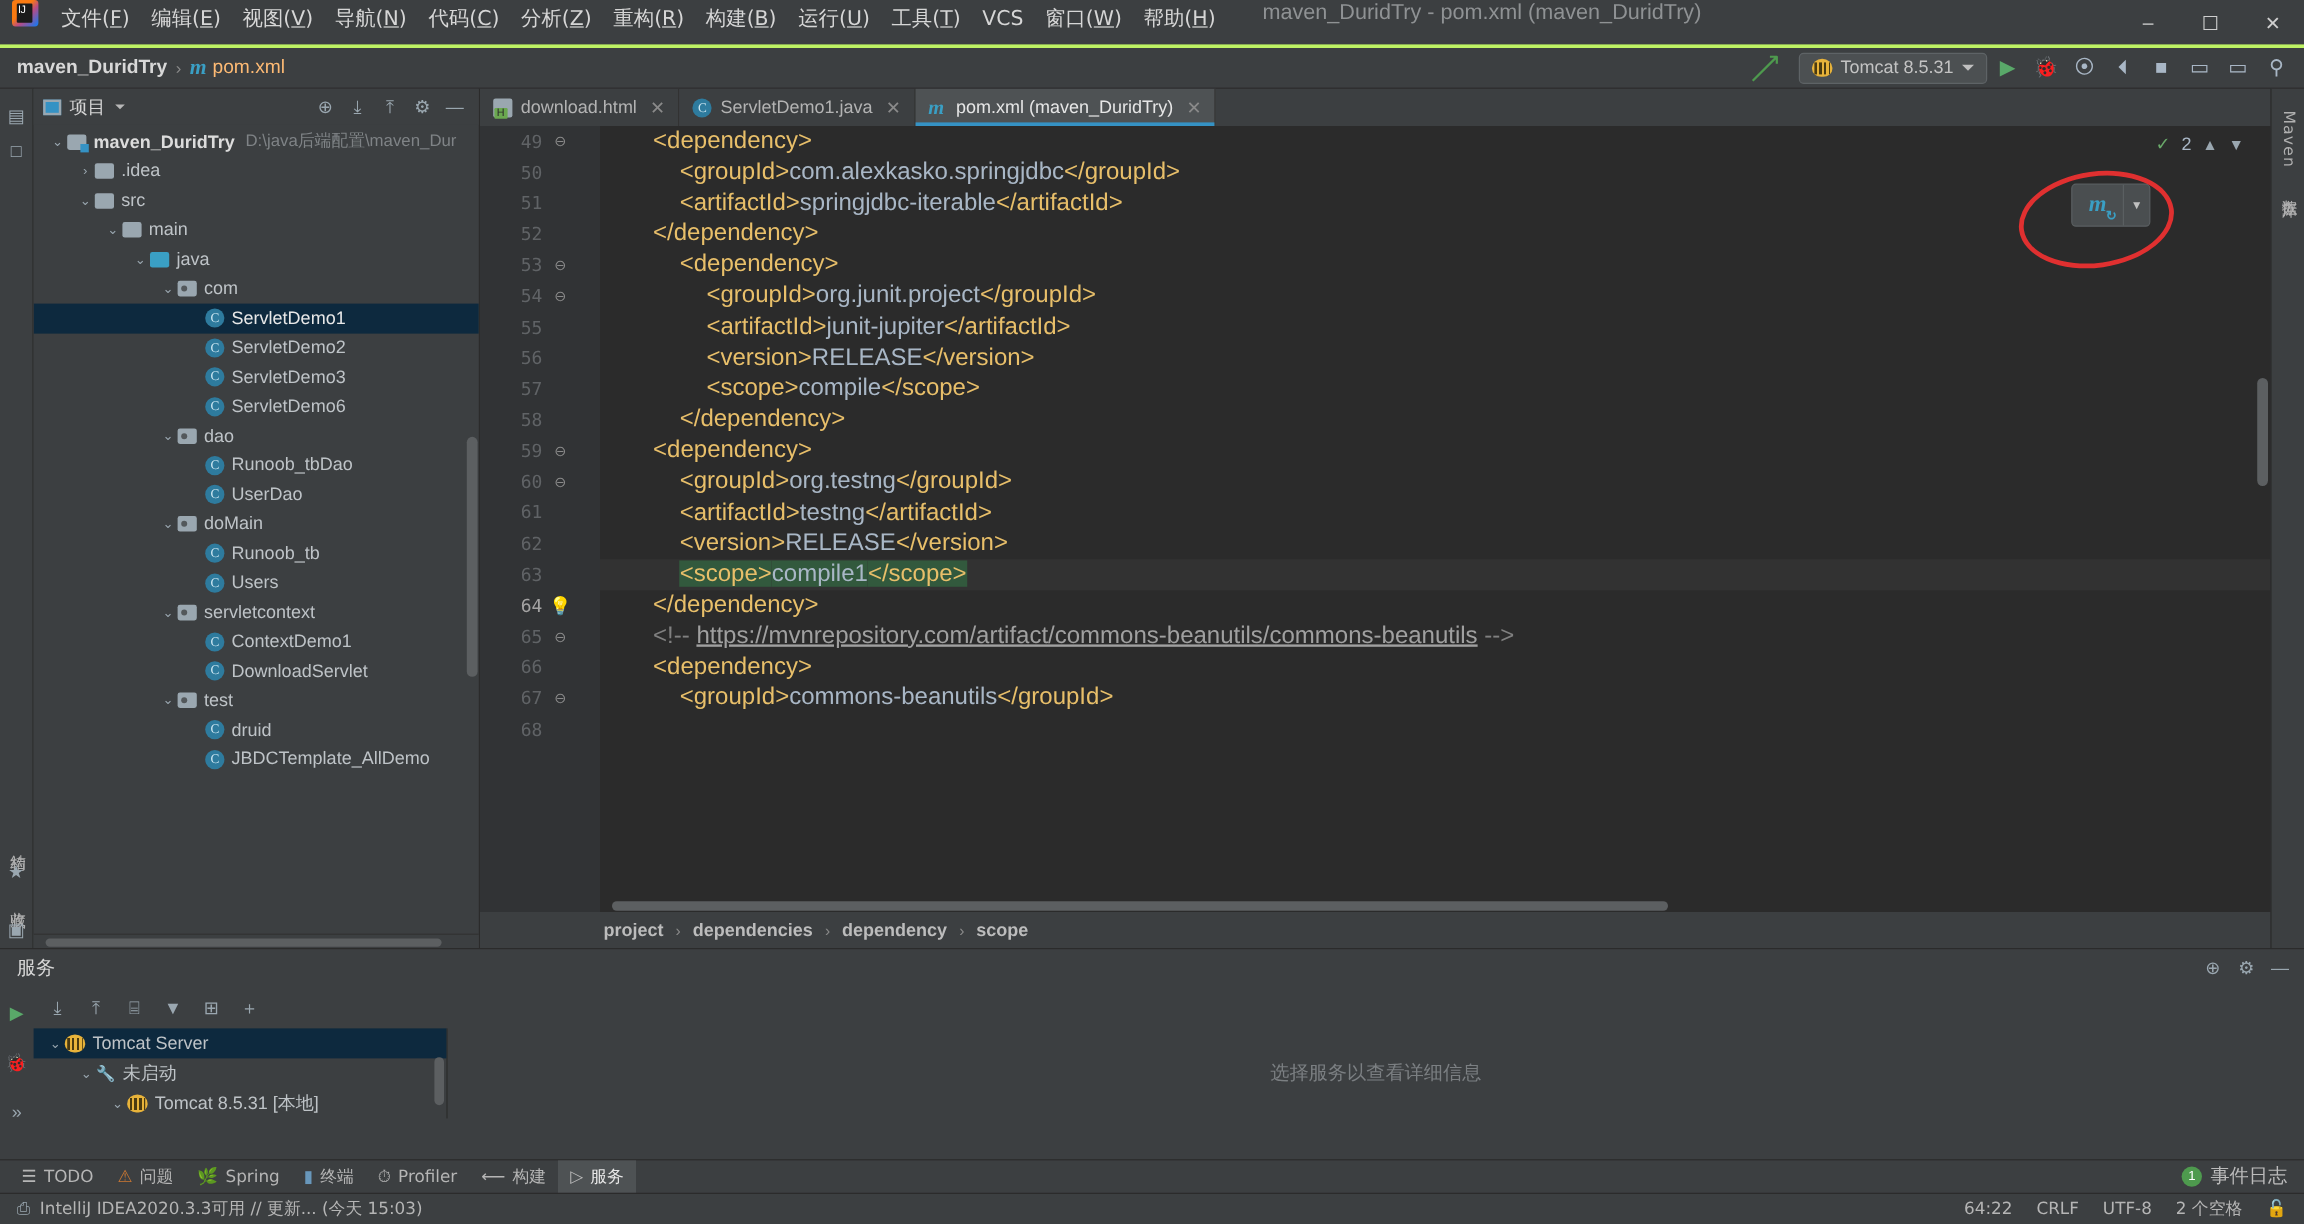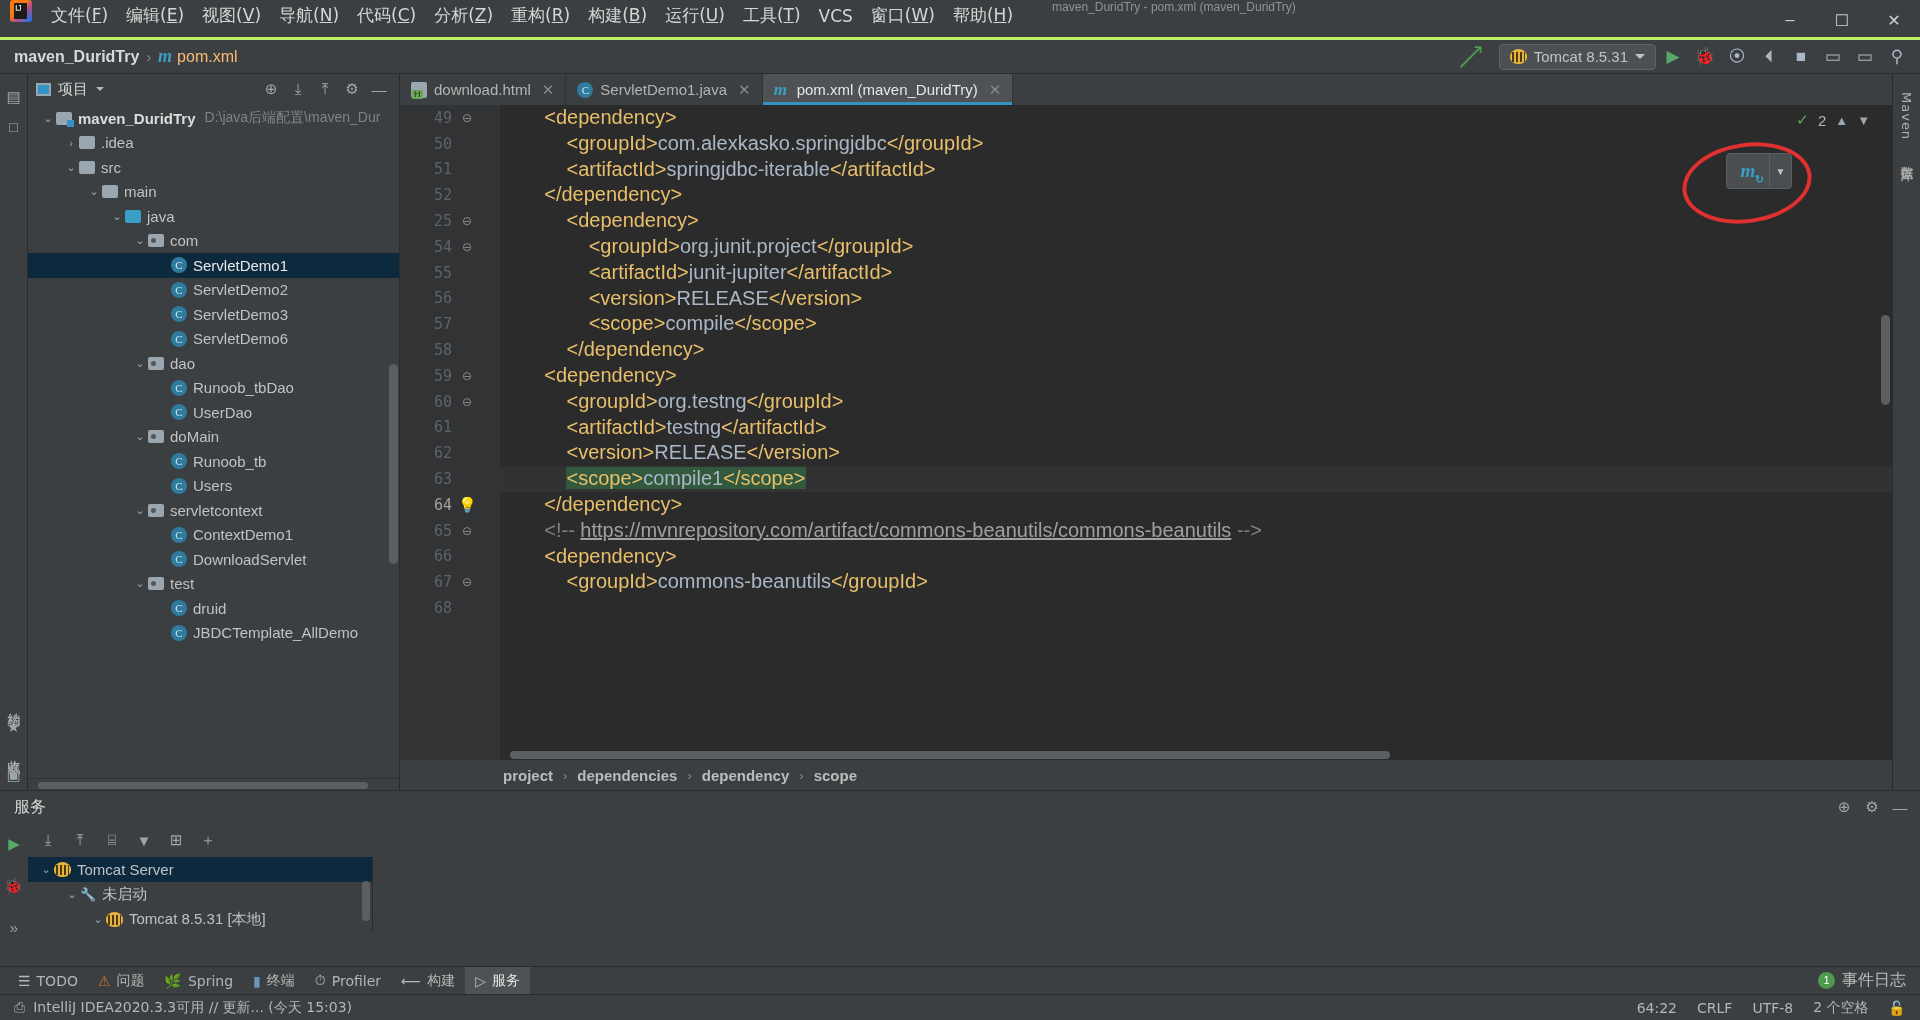--- a/index.html
+++ b/index.html
@@ -30,21 +30,21 @@
     content: "IJ"; position: absolute; left: 5px; top: 3px; z-index: 2;
     font-size: 9px; color: #fff; font-family: "Liberation Sans", sans-serif; letter-spacing: -0.5px;
   }
   .menu { display: flex; align-items: center; }
   .menu-item {
     padding: 4px 9px; font-size: 17px; color: #d6d6d6; cursor: default;
     font-family: "DejaVu Sans", sans-serif;
   }
   .mnemonic { text-decoration: underline; }
   .win-title {
-    margin-left: 30px; font-size: 12px; color: #8f9294;
+    margin-left: 30px; font-size: 18px; color: #8f9294;
     font-family: "Liberation Sans", sans-serif;
   }
   .win-buttons { margin-left: auto; display: flex; align-items: center; }
   .win-btn {
     width: 52px; height: 40px; display: flex; align-items: center; justify-content: center;
     color: #cfcfcf; font-size: 16px;
   }
 
   
   .navbar {
@@ -571,21 +571,21 @@
             </div>
             <div class="gl">
               <span class="num">51</span>
               <span class="fold"></span>
             </div>
             <div class="gl">
               <span class="num">52</span>
               <span class="fold"></span>
             </div>
             <div class="gl">
-              <span class="num">25</span>
+              <span class="num">53</span>
               <span class="fold">⊖</span>
             </div>
             <div class="gl">
               <span class="num">54</span>
               <span class="fold">⊖</span>
             </div>
             <div class="gl">
               <span class="num">55</span>
               <span class="fold"></span>
             </div>
@@ -737,20 +737,21 @@
             </div>
             <div class="srow">
               <span style="width:62px;flex:none"></span>
               <span class="tw">⌄</span>
               <span class="tomcat-ico" style="margin-right:6px"></span>
               <span>Tomcat 8.5.31 [本地]</span>
             </div>
             <div class="svc-scroll"></div>
         </div>
       </div>
+      <div class="svc-right">选择服务以查看详细信息</div>
     </div>
   </div>
 
   <div class="bottombar" id="bottom-bar">
     <div class="bw">
         <span class="gi" style="">☰</span>
         <span>TODO</span>
       </div>
       <div class="bw">
         <span class="gi" style="color:#cc7832">⚠</span>

